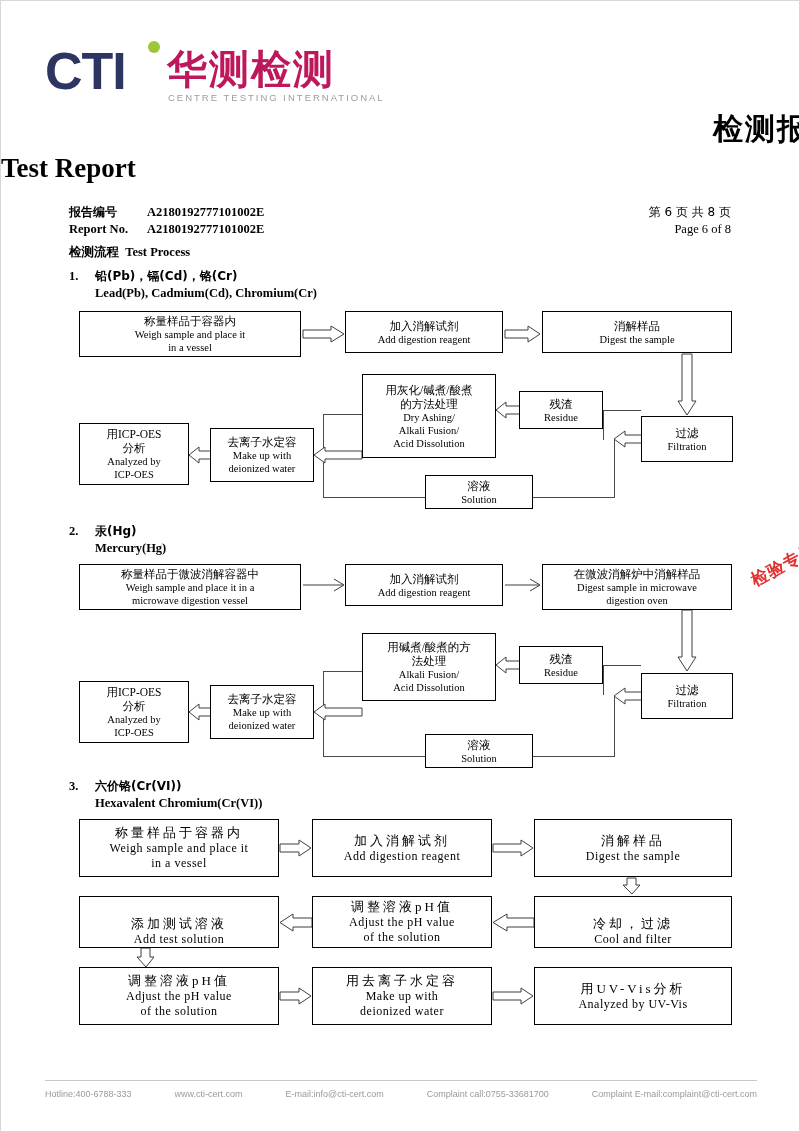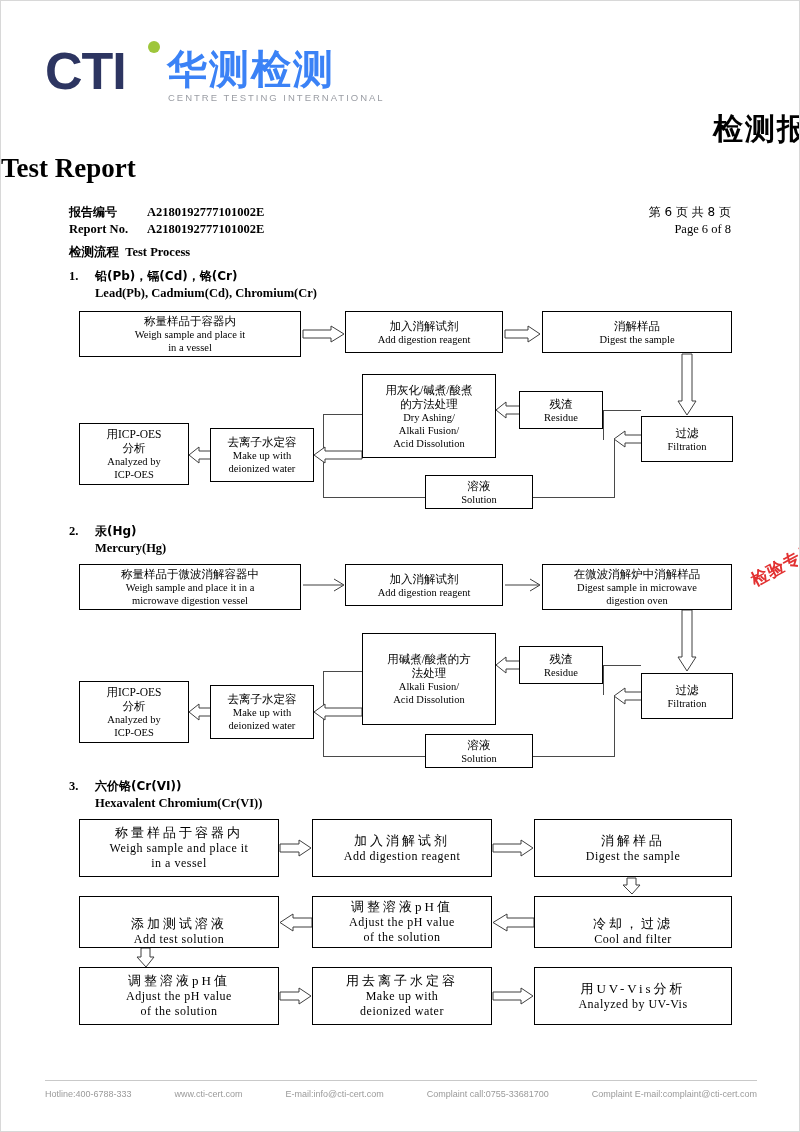--- a/index.html
+++ b/index.html
@@ -50,21 +50,21 @@
     background: #9ec63b;
   }
   .logo-cn {
     position: absolute;
     left: 122px;
     top: 8px;
     font-family: "DejaVu Sans", sans-serif;
     font-weight: bold;
     font-size: 40px;
     line-height: 44px;
-    color: #3b82f6;
+    color: #be185d;
     letter-spacing: 2px;
   }
   .logo-sub {
     position: absolute;
     left: 123px;
     top: 53px;
     font-family: "Liberation Sans", sans-serif;
     font-size: 9.5px;
     letter-spacing: 2.0px;
     color: #9a9da4;
@@ -425,21 +425,21 @@
   <div class="fbox" style="left:518px; top:645px; width:84px; height:38px;">
     <div class="cn">残渣</div>
     <div class="en">Residue</div>
   </div>
 
   <div class="fbox" style="left:424px; top:733px; width:108px; height:34px;">
     <div class="cn">溶液</div>
     <div class="en">Solution</div>
   </div>
 
-  <div class="fbox" style="left:361px; top:632px; width:134px; height:92px;">
+  <div class="fbox" style="left:361px; top:632px; width:134px; height:68px;">
     <div class="cn">用碱煮/酸煮的方</div>
     <div class="cn">法处理</div>
     <div class="en">Alkali Fusion/</div>
     <div class="en">Acid Dissolution</div>
   </div>
 
   <div class="fbox" style="left:209px; top:684px; width:104px; height:54px;">
     <div class="cn">去离子水定容</div>
     <div class="en">Make up with</div>
     <div class="en">deionized water</div>

